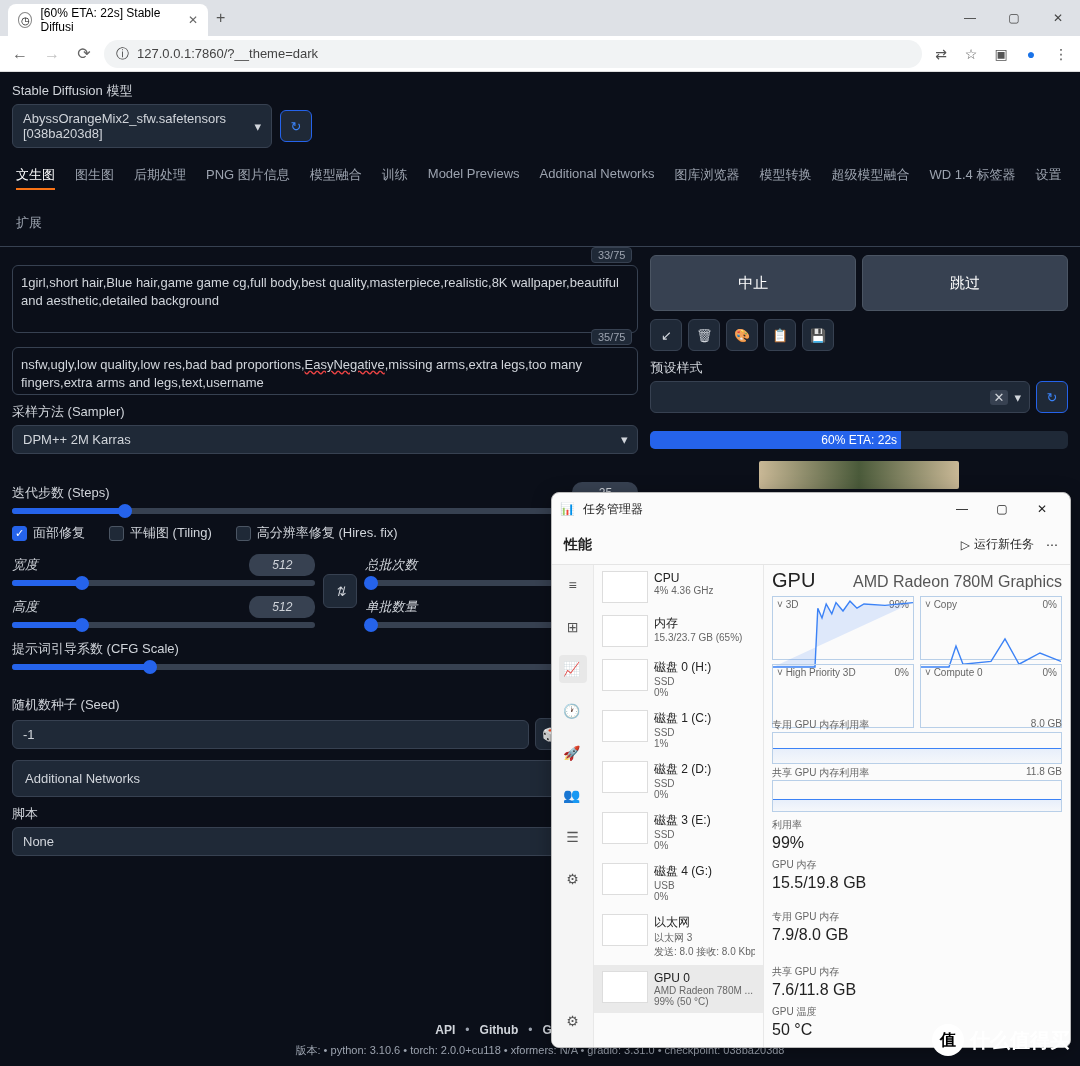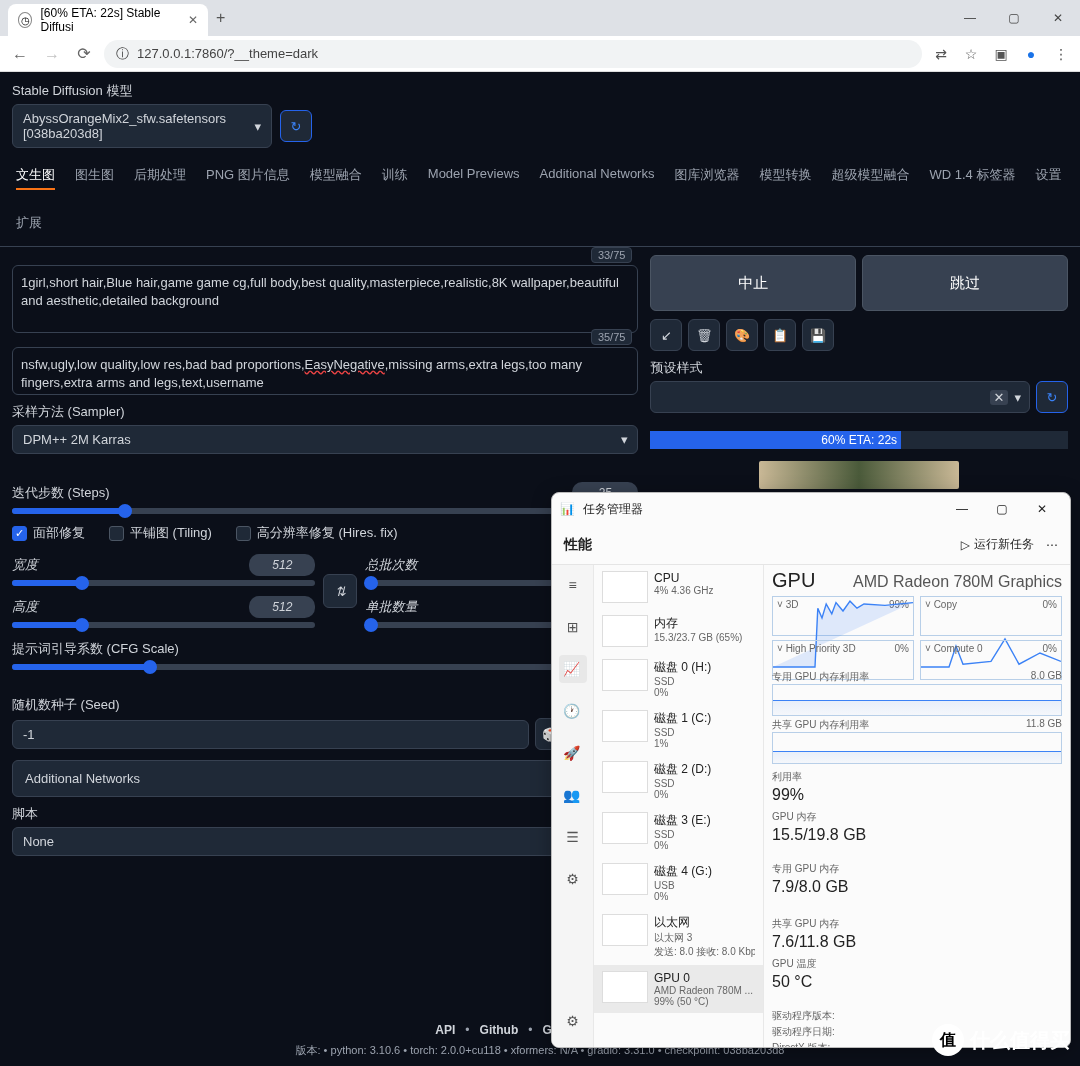--- a/index.html
+++ b/index.html
@@ -52,21 +52,21 @@
 .chkbox.on { background:#2563eb; border-color:#2563eb; color:#fff; }
 .wh-group { display:flex; gap:8px; align-items:center;font-style:italic; }
 .wh-left { flex:1; }
 .swap { width:34px; height:34px; background:#1f2937; border:1px solid #374151; border-radius:6px; display:flex; align-items:center; justify-content:center; }
 .seed-row { display:flex; gap:6px; align-items:center; }
 .seed-inp { flex:1; background:#1f2937; border:1px solid #374151; border-radius:6px; padding:6px 10px; color:#d1d5db; }
 .accord { background:#1f2937; border:1px solid #374151; border-radius:6px; padding:10px 12px; display:flex; justify-content:space-between; align-items:center; margin-top:10px; }
 .preset { margin-top:4px; }
 .preset-sel { display:flex; gap:6px; }
 .preset-dd { flex:1; background:#1f2937; border:1px solid #374151; border-radius:6px; height:32px; display:flex; align-items:center; justify-content:flex-end; padding:0 8px; gap:6px; }
-.progress { height:18px; background:#1f2937; border-radius:0; position:relative; margin-bottom:12px; overflow:hidden; }
+.progress { height:18px; background:#1f2937; border-radius:5px; position:relative; margin-bottom:12px; overflow:hidden; }
 .progress-fill { height:100%; background:#2563eb; }
 .progress-txt { position:absolute; inset:0; display:flex; align-items:center; justify-content:center; font-size:12px; color:#fff; }
 .preview { width:200px; height:28px; background:linear-gradient(90deg,#c9b896,#4a5a3a,#c9b896); margin:0 auto; border-radius:2px; }
 .footer { position:absolute; bottom:0; left:0; right:0; text-align:center; font-size:12px; color:#9ca3af; padding:8px; }
 .footer a { color:#d1d5db; margin:0 6px; font-weight:bold; }
 .footer .dot { margin:0 4px; }
 
 .tm { position:absolute; left:551px; top:420px; width:520px; height:556px; background:#fbfbfb; color:#222; border:1px solid #bbb; border-radius:8px; box-shadow:0 4px 20px rgba(0,0,0,0.3); overflow:hidden; display:flex; flex-direction:column; font-size:12px; }
 .tm-title { height:32px; display:flex; align-items:center; padding:0 8px; }
 .tm-title .ttxt { margin-left:8px; }
@@ -85,21 +85,21 @@
 .tm-item.sel { background:#eaeaea; }
 .tm-thumb { width:46px; height:32px; border:1px solid #ddd; background:#fff; flex-shrink:0; position:relative; overflow:hidden; }
 .tm-info { flex:1; overflow:hidden; }
 .tm-nm { font-size:12px; white-space:nowrap; }
 .tm-dt { font-size:10px; color:#666; white-space:nowrap; }
 .tm-detail { flex:1; padding:4px 8px; overflow:hidden; }
 .gpu-hdr { display:flex; justify-content:space-between; align-items:baseline; margin-bottom:4px; }
 .gpu-hdr .gname { font-size:20px; }
 .gpu-hdr .gmodel { font-size:16px; color:#555; }
 .grow { display:flex; gap:6px; margin-bottom:4px; }
-.gchart { flex:1; border:1px solid #b8cfe8; height:40px; position:relative; }
+.gchart { flex:1; border:1px solid #b8cfe8; height:64px; position:relative; }
 .glabel { position:absolute; top:2px; left:4px; font-size:10px; color:#666; }
 .gpct { position:absolute; top:2px; right:4px; font-size:10px; color:#666; }
 .memrow { border:1px solid #b8cfe8; height:32px; margin-bottom:4px; position:relative; }
 .memlabel { position:absolute; top:-14px; left:0; font-size:10px; color:#666; }
 .memval { position:absolute; top:-14px; right:0; font-size:10px; color:#666; }
 .memfill { position:absolute; bottom:0; left:0; height:100%; background:linear-gradient(180deg,rgba(59,130,246,0.1),rgba(59,130,246,0.03)); border-top:1px solid #3b82f6; }
 .stats { display:flex; gap:18px; margin-top:6px;flex-direction:column; }
 .statcol { display:flex; flex-direction:column; gap:2px; }
 .statlbl { font-size:10px; color:#666; }
 .statval { font-size:16px; }

